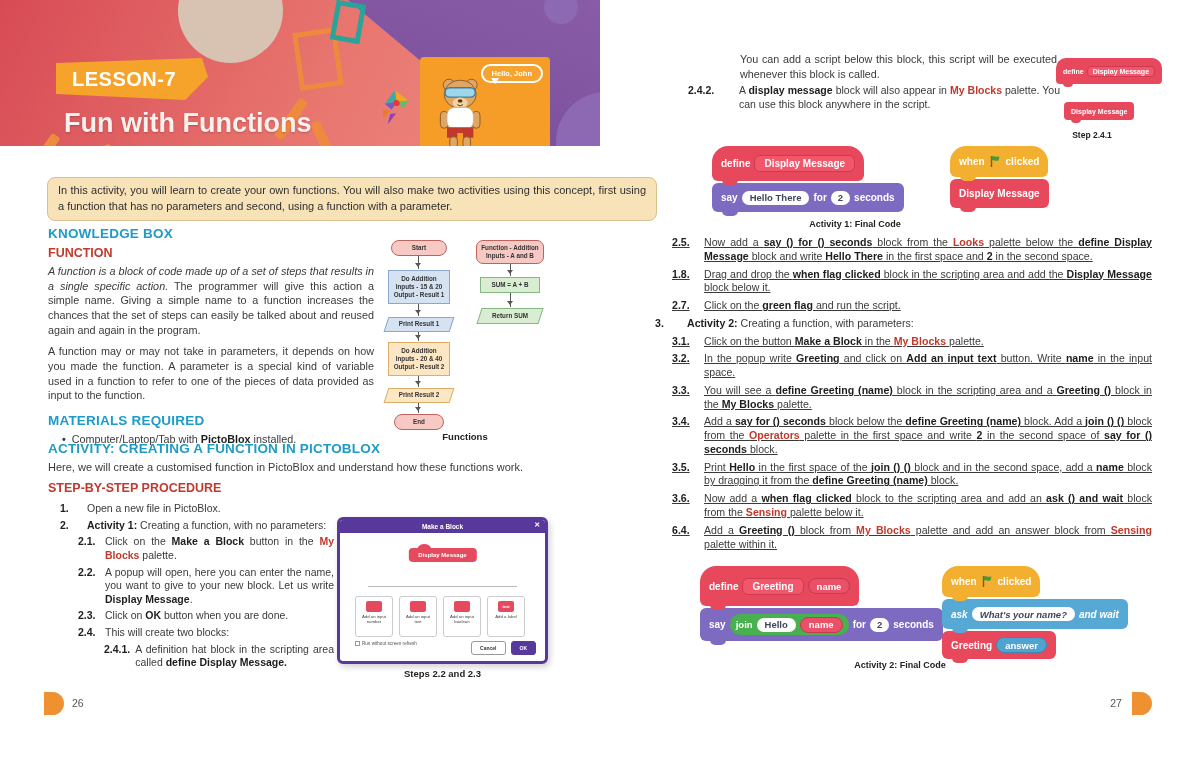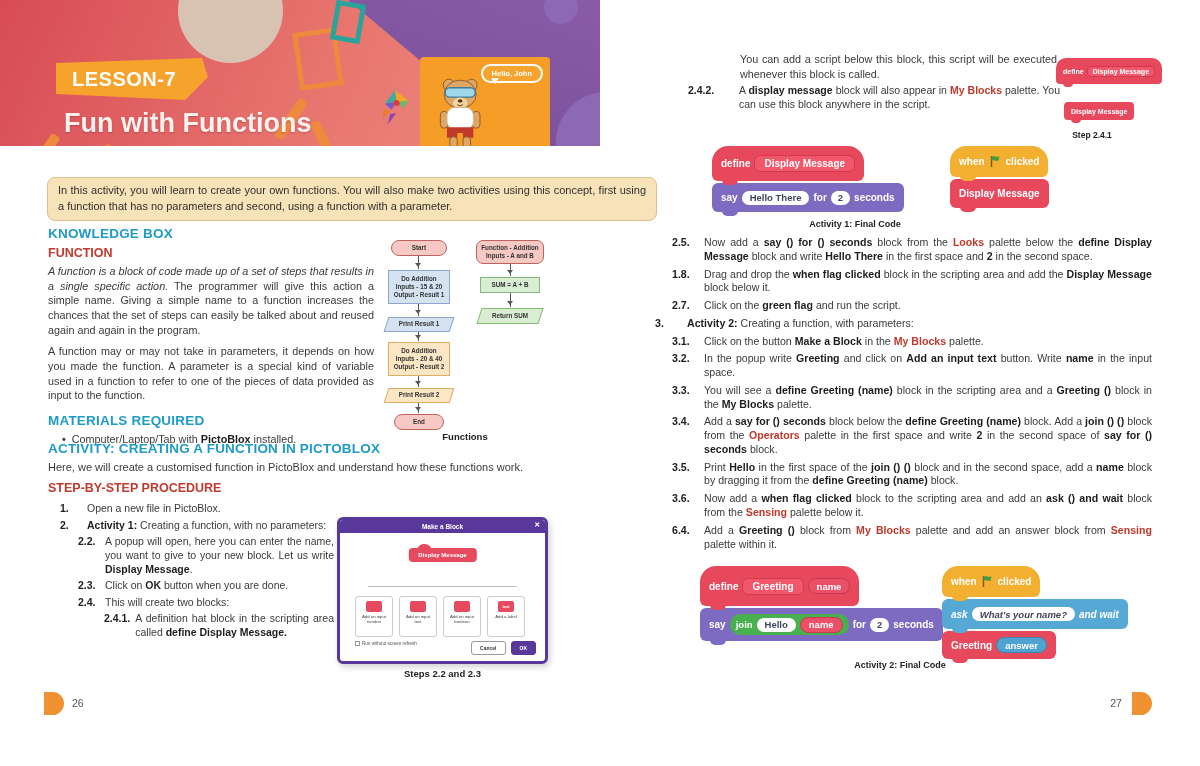--- a/index.html
+++ b/index.html
@@ -113,21 +113,21 @@
   .sb.mini::after { width:10px; height:4px; bottom:-3px; left:7px; }
   .sb.mini .chip { font-size:7px; padding:1px 5px; border-radius:4px; border-width:1px; }
 
   
   #rtop { position:absolute; left:688px; top:52px; width:372px; }
   #rtop .cont { padding-left:52px; margin-bottom:3px; font-size:10.8px; }
   #rtop .step .num { min-width:46px; }
   #right-steps { position:absolute; left:655px; top:236px; width:497px; }
   #right-steps .step { font-size:10.6px; margin-bottom:4px; }
   #right-steps .num { min-width:26px; margin-right:6px; }
-  #right-steps .ind1 { padding-left:17px; }
+  #right-steps .ind1 { padding-left:17px;text-decoration:underline; }
 
   
   .ptab { position:absolute; width:20px; height:23px; background:#ef9130; border-radius:0 12px 12px 0; }
   .pnum { position:absolute; font-size:10.5px; color:#555; }
 </style>
 </head>
 <body>
 
 <div id="page">
 
@@ -205,20 +205,24 @@
     <div id="left-steps">
         <div class="step ind0">
           <span class="num">1.</span>
           <span class="body"><span>Open a new file in PictoBlox.</span></span>
         </div>
         <div class="step ind0">
           <span class="num">2.</span>
           <span class="body"><span class="s-b">Activity 1:</span><span> Creating a function, with no parameters:</span></span>
         </div>
         <div class="step ind1">
+          <span class="num">2.1.</span>
+          <span class="body"><span>Click on the </span><span class="s-b">Make a Block</span><span> button in the </span><span class="s-r">My Blocks</span><span> palette.</span></span>
+        </div>
+        <div class="step ind1">
           <span class="num">2.2.</span>
           <span class="body"><span>A popup will open, here you can enter the name, you want to give to your new block. Let us write </span><span class="s-b">Display Message</span><span>.</span></span>
         </div>
         <div class="step ind1">
           <span class="num">2.3.</span>
           <span class="body"><span>Click on </span><span class="s-b">OK</span><span> button when you are done.</span></span>
         </div>
         <div class="step ind1">
           <span class="num">2.4.</span>
           <span class="body"><span>This will create two blocks:</span></span>

